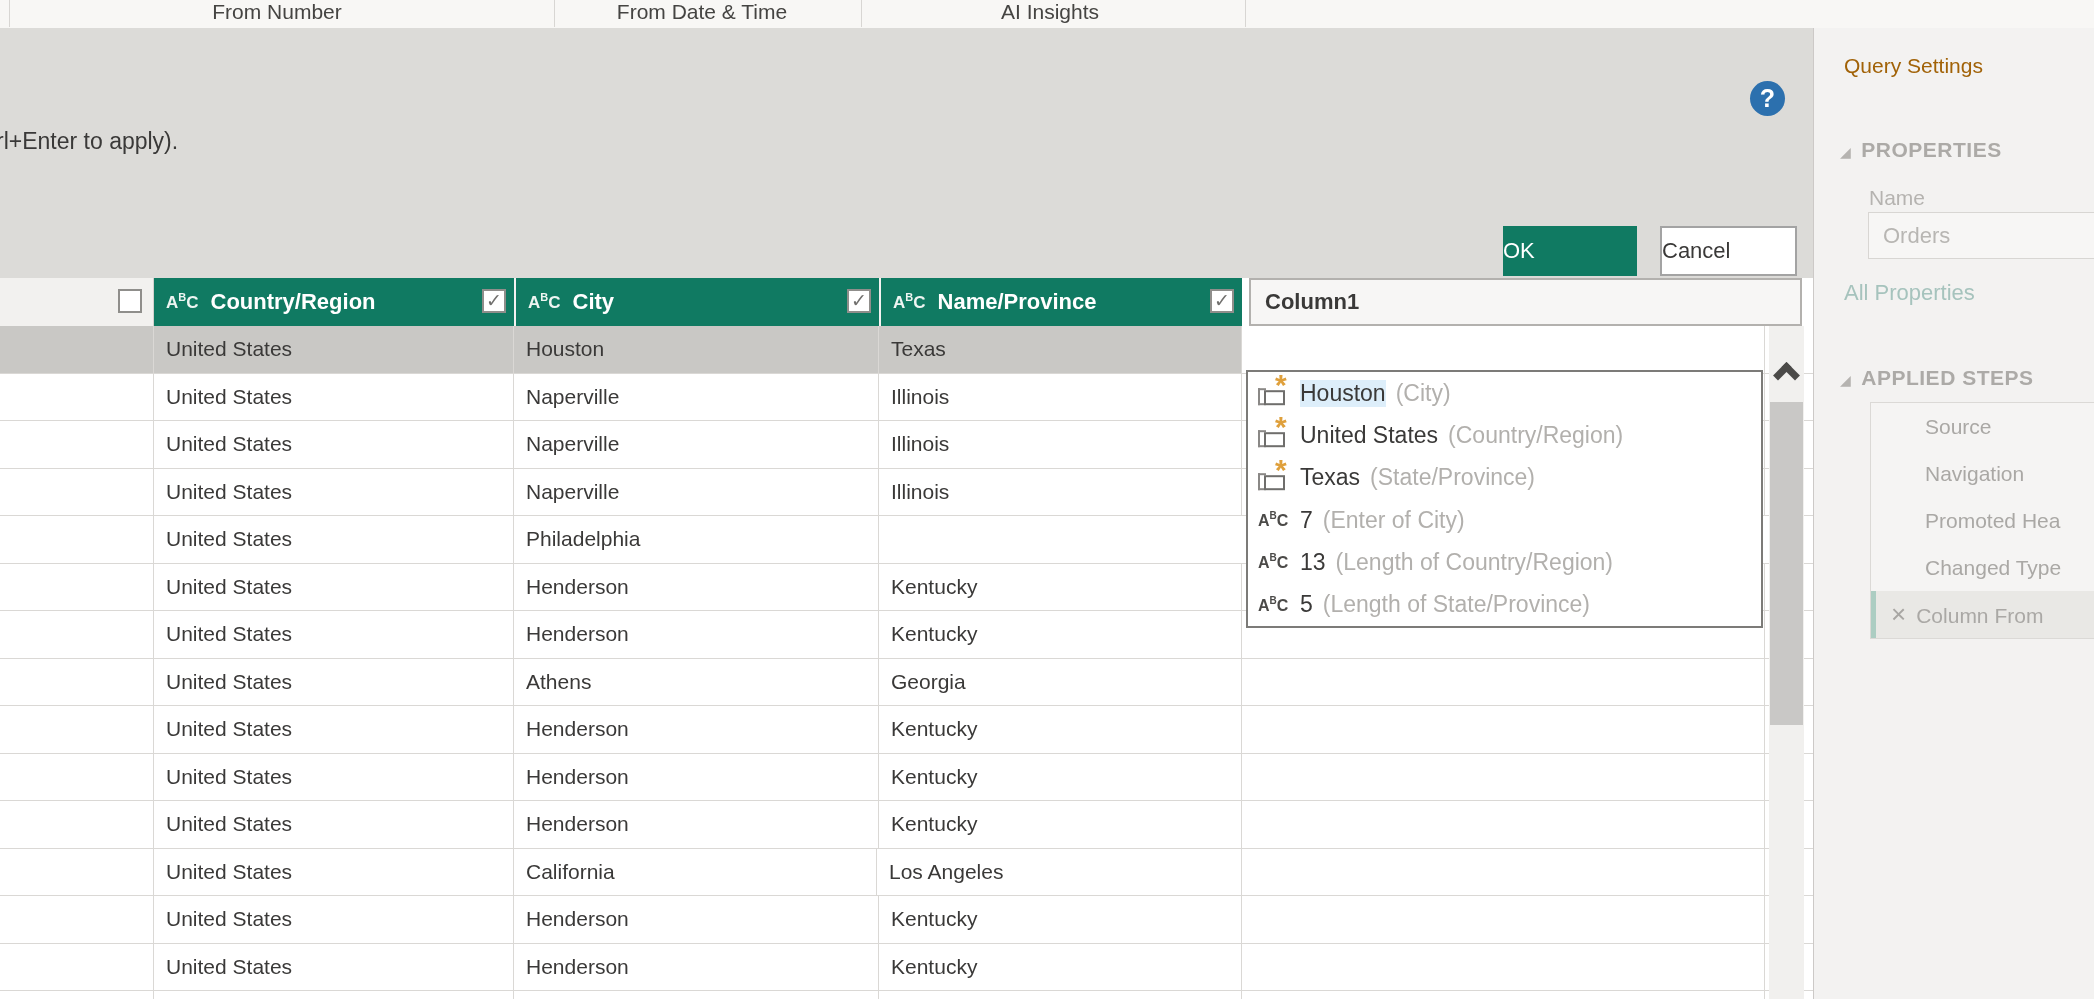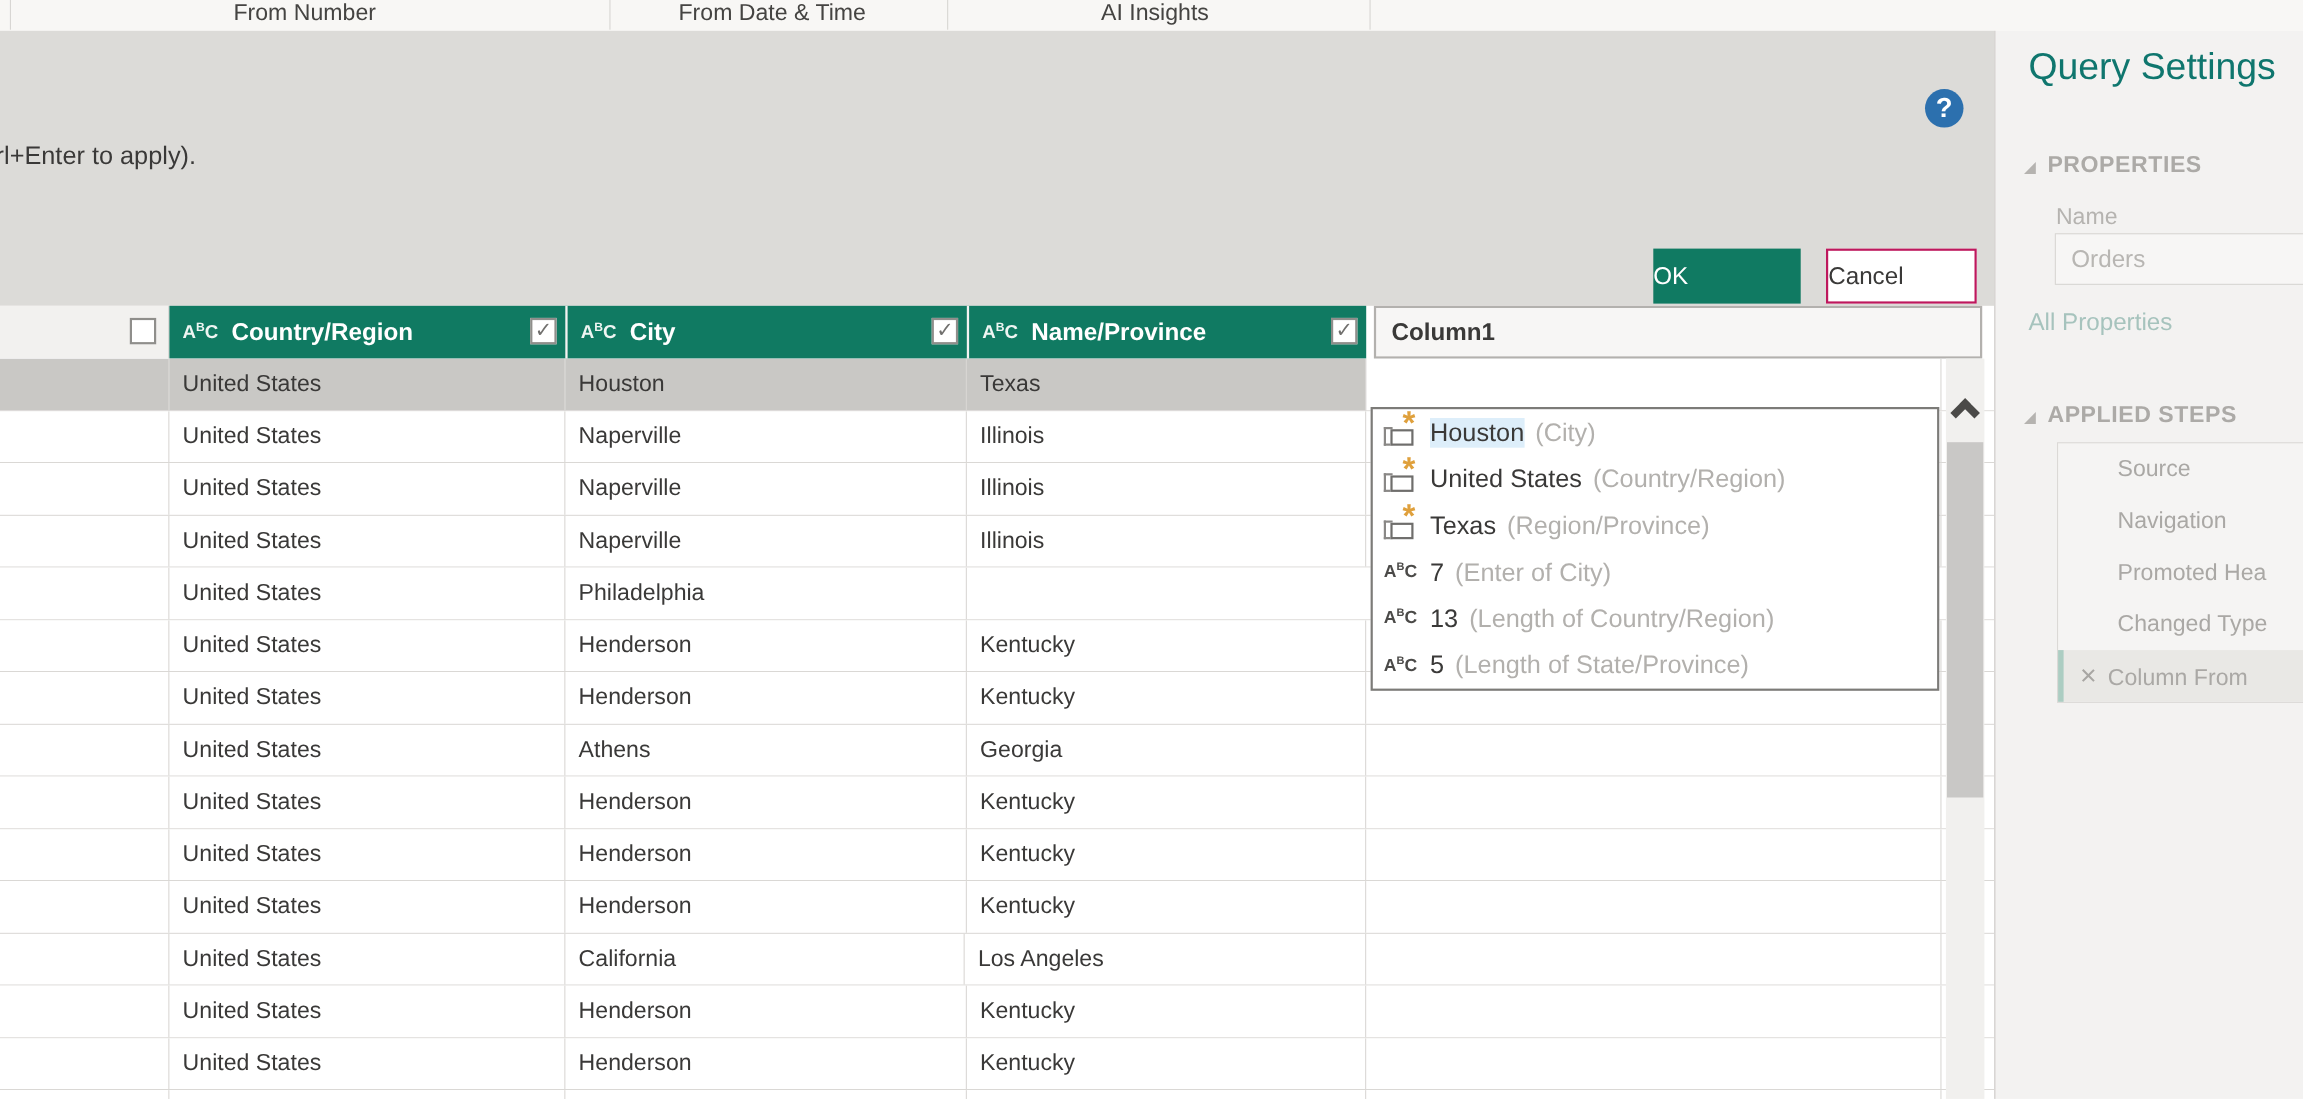--- a/index.html
+++ b/index.html
@@ -16,21 +16,21 @@
   .ribbon-label { position:absolute; top:0px; transform:translateX(-50%); font-size:21px; color:#454442; white-space:nowrap; }
   .ribbon-sep { position:absolute; top:0; width:1px; height:27px; background:#d8d6d3; }
 
   
   .formula-area { position:absolute; left:0; top:28px; width:1813px; height:250px; background:#dcdbd8; }
   .hint { position:absolute; left:-4px; top:100px; font-size:23px; color:#3a3938; white-space:nowrap; }
   .help-btn { position:absolute; left:1750px; top:53px; width:35px; height:35px; border-radius:50%;
     background:#2c70ae; color:#fff; font-size:25px; font-weight:bold; text-align:center; line-height:34px; cursor:pointer; }
   .btn { position:absolute; top:198px; height:50px; font-size:22px; line-height:46px; cursor:pointer; }
   .ok-btn { left:1503px; width:134px; background:#107a62; color:#ffffff; border:none; line-height:50px; }
-  .cancel-btn { left:1660px; width:137px; background:#ffffff; color:#3a3938; border:2px solid #be185d; }
+  .cancel-btn { left:1660px; width:137px; background:#ffffff; color:#3a3938; border:2px solid #a3a3a3; }
 
   
   .hdr-rownum { position:absolute; left:0; top:278px; width:154px; height:48px; background:#f2f1ef; border-right:1px solid #d2d0cd; }
   .col-h { position:absolute; top:278px; height:48px; background:#107a62; color:#fff; display:flex; align-items:center; }
   .col-h.b { border-left:2px solid #f3f2f1; }
   .abc { font-size:17px; font-weight:600; color:#eef5f2; letter-spacing:0px; }
   .abc sup { font-size:11px; vertical-align:super; }
   .col-h .name { font-size:22px; font-weight:bold; margin-left:12px; }
   .col-h .abc { margin-left:12px; }
   .checkbox { position:absolute; width:24px; height:24px; background:#fff; border:2px solid #8f8e8b; text-align:center; cursor:pointer; }
@@ -70,21 +70,21 @@
   .abc-dark sup { font-size:10px; vertical-align:super; }
   .nc-icon { position:absolute; left:2px; top:50%; width:32px; height:30px; transform:translateY(-46%); }
   .nc-bracket { position:absolute; left:0; top:9px; width:8px; height:17px;
     border-left:2px solid #8a8886; border-top:2px solid #8a8886; border-bottom:2px solid #8a8886; }
   .nc-rect { position:absolute; left:6px; top:11px; width:21px; height:15px; border:2px solid #6f6e6c; background:#fff; }
   .nc-star { position:absolute; left:17px; top:-9px; color:#dfa03c; font-size:30px; font-weight:bold; line-height:30px; }
 
   
   .sidebar { position:absolute; left:1813px; top:28px; width:281px; height:971px;
     background:#f3f2f1; border-left:1px solid #ccc9c7; overflow:hidden; }
-  .qs-title { position:absolute; left:30px; top:14px; font-size:34px; color:#0f766e; }
+  .qs-title { position:absolute; left:30px; top:26px; font-size:21px; color:#a16207; }
   .section-h { position:absolute; font-size:21px; font-weight:bold; color:#acaaa7; letter-spacing:0.5px; white-space:nowrap; }
   .tri { font-size:14px; color:#b5b3b0; margin-right:10px; font-weight:normal; }
   .props-h { left:26px; top:110px; }
   .name-label { position:absolute; left:55px; top:158px; font-size:21px; color:#b5b3b0; }
   .name-input { position:absolute; left:54px; top:184px; width:320px; height:47px;
     background:#f7f6f5; border:1px solid #d8d6d3; }
   .name-input span { display:block; margin-left:14px; line-height:45px; font-size:22px; color:#b8b6b3; }
   .all-props { position:absolute; left:30px; top:252px; font-size:22px; color:#a6c3bd; cursor:pointer; }
   .steps-h { left:26px; top:338px; }
   .steps-list { position:absolute; left:56px; top:374px; width:330px; border:1px solid #dbd9d6; background:#f5f4f3; }
@@ -290,21 +290,21 @@
     </div>
     <div class="sg-item">
       <span class="sg-iconwrap">
         <span class="nc-icon">
           <span class="nc-bracket"></span>
           <span class="nc-rect"></span>
           <span class="nc-star">*</span>
         </span>
       </span>
       <span class="sg-value">Texas</span>
-      <span class="sg-src">(Region/Province)</span>
+      <span class="sg-src">(State/Province)</span>
     </div>
     <div class="sg-item">
       <span class="sg-iconwrap">
         <span class="abc-dark">A<sup>B</sup>C</span>
       </span>
       <span class="sg-value">7</span>
       <span class="sg-src">(Enter of City)</span>
     </div>
     <div class="sg-item">
       <span class="sg-iconwrap">

